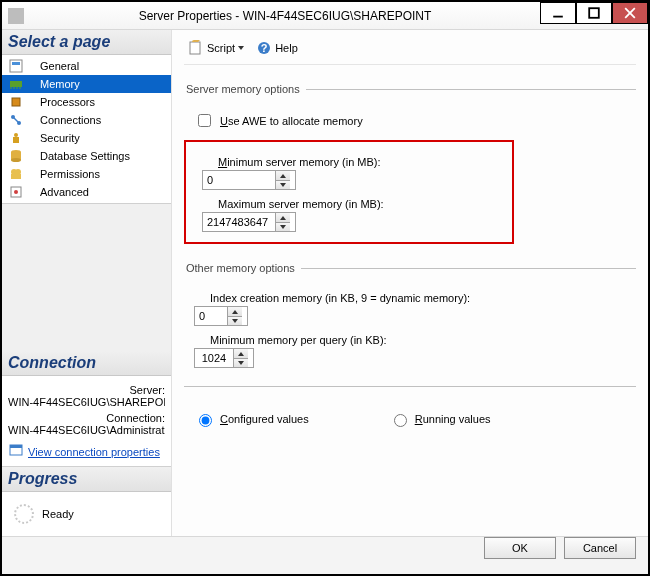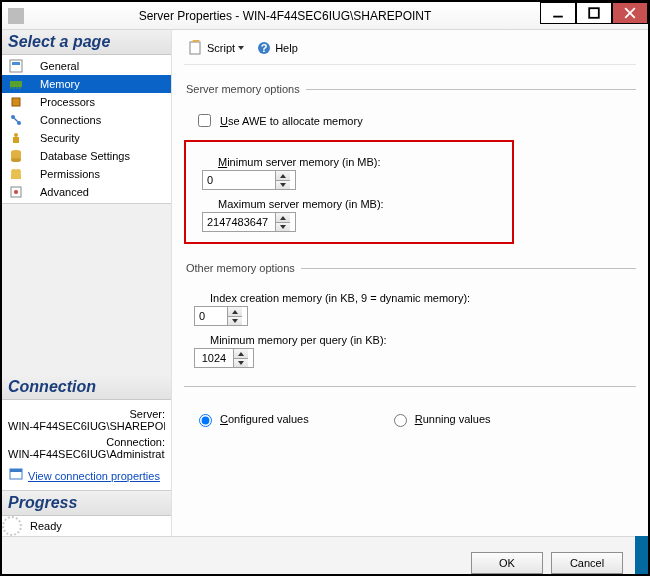--- a/index.html
+++ b/index.html
@@ -17,21 +17,21 @@
   .panel-head { background: linear-gradient(#f0f0f0,#e2e2e2); border-bottom: 1px solid #c8c8c8; padding: 3px 6px; font-weight: bold; color: #1b3e7a; font-size: 16px; font-style: italic; }
   .page-list { background: #fff; flex: 0 0 auto; padding: 2px 0; border-bottom: 1px solid #d0d0d0; }
   .page-item { display: flex; align-items: center; padding: 1px 6px; gap: 16px; cursor: default; }
   .page-item.selected { background: #0a64c8; color: #fff; }
   .page-item .ico { width: 16px; height: 16px; flex: 0 0 16px; }
   .spacer { flex: 1; background: #f0f0f0; }
   .conn-box { background: #fff; padding: 4px 6px 8px 6px; border-bottom: 1px solid #d0d0d0; }
   .conn-box .lbl { margin-top: 4px; color: #000; text-align: right; }
   .conn-box .val { white-space: nowrap; overflow: hidden; }
   .conn-link { color: #0b4ac0; text-decoration: underline; cursor: pointer; display: flex; align-items: flex-end; gap: 4px; margin-top: 6px; }
-  .progress-box { background: #fff; padding: 0; display: flex; align-items: center; gap: 8px; }
+  .progress-box { background: #fff; padding: 12px; display: flex; align-items: center; gap: 8px; }
   .spinner { width: 20px; height: 20px; border: 2px dotted #c9c9c9; border-radius: 50%; }
   .right { flex: 1; background: #fdfdfd; padding: 8px 12px 8px 12px; overflow: hidden; }
   .toolbar { display: flex; align-items: center; gap: 4px; padding-bottom: 6px; border-bottom: 1px solid #e5e5e5; }
   .tool { display: flex; align-items: center; gap: 3px; cursor: default; padding: 2px 4px; }
   .tool .ico { width: 16px; height: 16px; }
   .dd-arrow { width: 0; height: 0; border-left: 3px solid transparent; border-right: 3px solid transparent; border-top: 4px solid #333; }
   fieldset { border: none; border-top: 1px solid #c0c0c0; margin: 18px 0 0 0; padding: 10px 0 0 0; }
   legend { color: #444; padding-right: 6px; }
   .row { margin: 6px 0 6px 10px; display: flex; align-items: center; gap: 6px; }
   .chk { width: 13px; height: 13px; }
@@ -40,21 +40,21 @@
   .spinbox { display: inline-flex; border: 1px solid #a0a0a0; background: #fff; margin-left: 10px; }
   .spinbox input { border: none; outline: none; padding: 2px 4px; font-size: 11px; }
   .spinbox .btns { display: flex; flex-direction: column; border-left: 1px solid #a0a0a0; }
   .spinbox .sbtn { width: 14px; height: 9px; display: flex; align-items: center; justify-content: center; background: linear-gradient(#f6f6f6,#e2e2e2); cursor: pointer; }
   .spinbox .sbtn + .sbtn { border-top: 1px solid #a0a0a0; }
   .tri-up { width:0;height:0;border-left:3px solid transparent;border-right:3px solid transparent;border-bottom:4px solid #333; }
   .tri-dn { width:0;height:0;border-left:3px solid transparent;border-right:3px solid transparent;border-top:4px solid #333; }
   .highlight-box { border: 2px solid #d40000; padding: 6px 6px 10px 6px; margin-top: 10px; width: 330px; }
   .radio-row { display: flex; gap: 80px; margin: 14px 0 0 10px; align-items: center; }
   .radio-row label { display: flex; align-items: center; gap: 5px; }
-  .footer { position: absolute; bottom: 0; left: 0; right: 13px; height: 38px; border-top: 1px solid #d8d8d8; display: flex; justify-content: flex-end; align-items: flex-end; gap: 8px; padding: 0 12px; background: #f4f4f4; }
+  .footer { position: absolute; bottom: 0; left: 0; right: 0; height: 38px; border-top: 1px solid #d8d8d8; display: flex; justify-content: flex-end; align-items: flex-start; gap: 8px; padding: 0 12px; background: #f4f4f4; }
   .btn { min-width: 72px; height: 22px; border: 1px solid #8f8f8f; background: linear-gradient(#fcfcfc,#e6e6e6); cursor: pointer; }
   
   .ico svg { width:16px; height:16px; display:block; }
 </style>
 </head>
 <body>
 
 <div class="window">
 
   <div class="titlebar">

